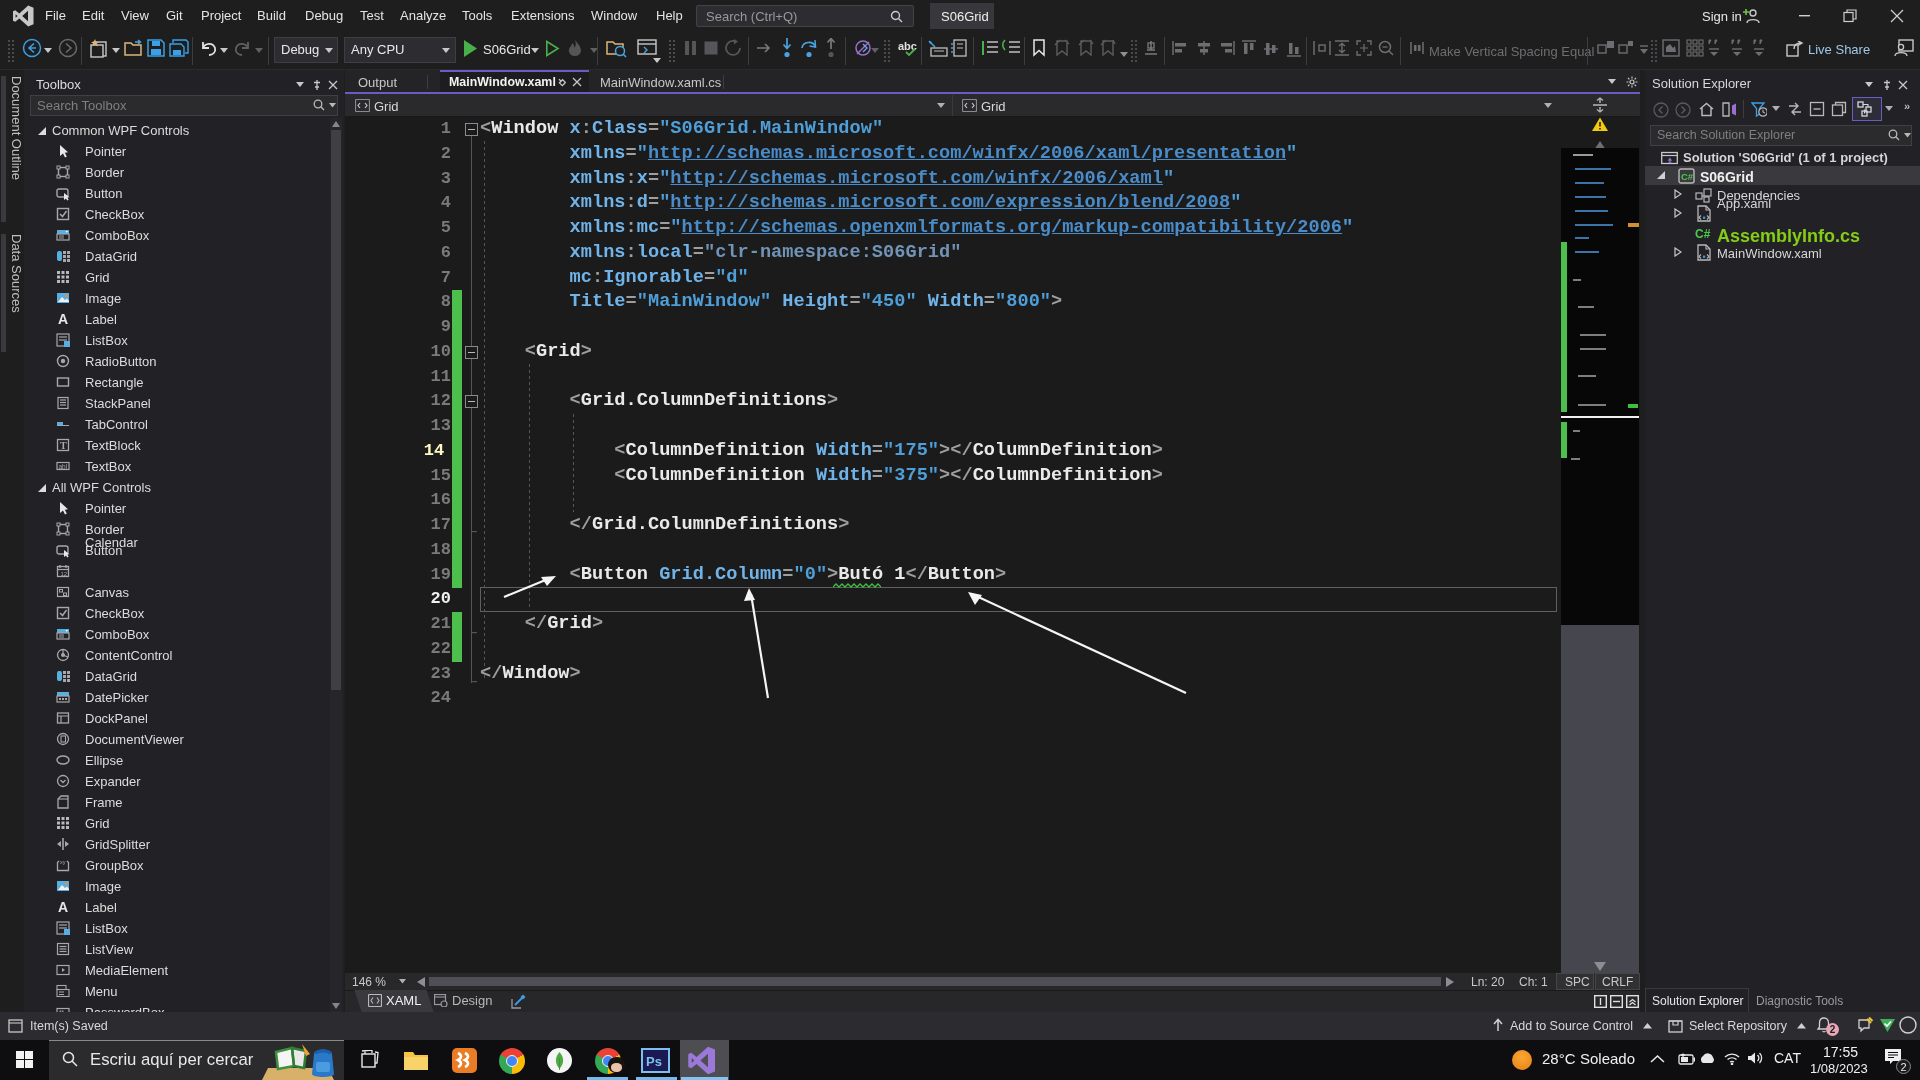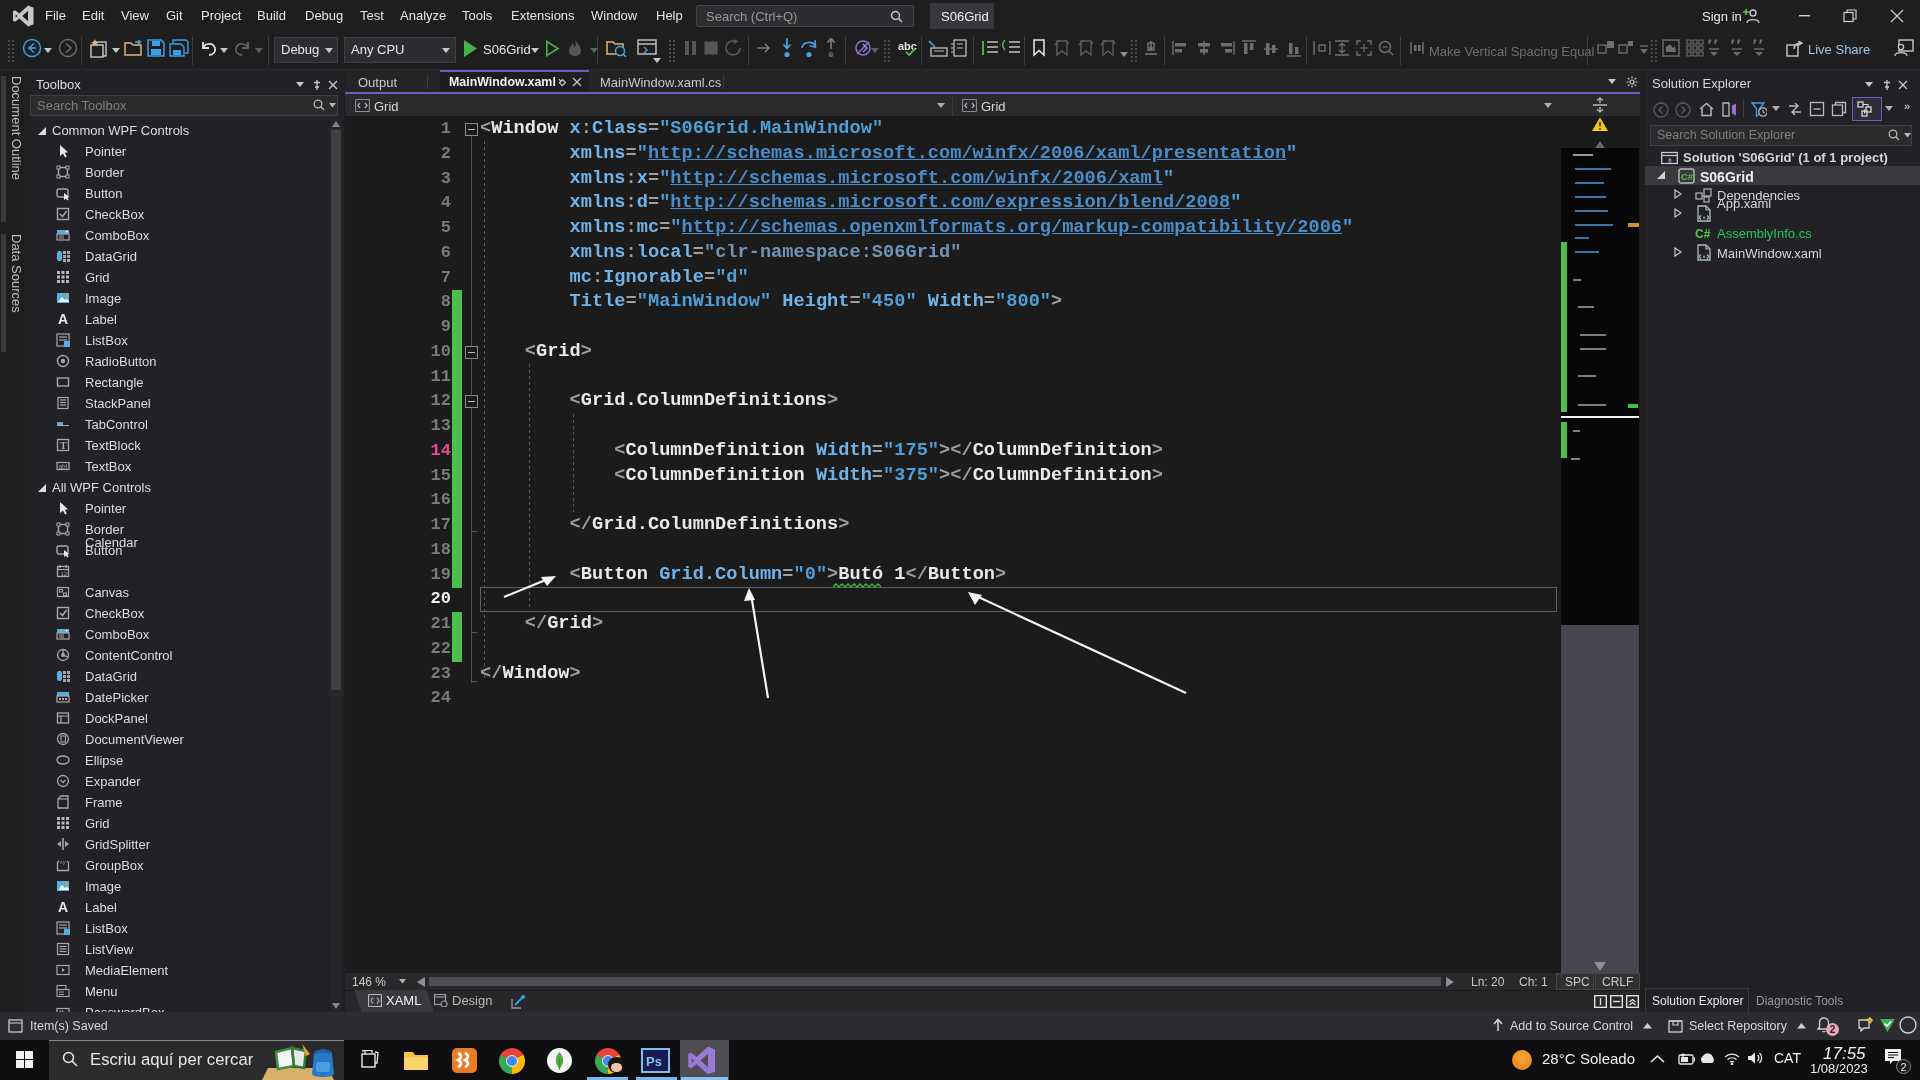--- a/index.html
+++ b/index.html
@@ -857,21 +857,21 @@
 <div class="ln" style="left:417px;top:193.45px;color:#7a7a7a;">4</div>
 <div class="ln" style="left:417px;top:218.20px;color:#7a7a7a;">5</div>
 <div class="ln" style="left:417px;top:242.95px;color:#7a7a7a;">6</div>
 <div class="ln" style="left:417px;top:267.70px;color:#7a7a7a;">7</div>
 <div class="ln" style="left:417px;top:292.45px;color:#7a7a7a;">8</div>
 <div class="ln" style="left:417px;top:317.20px;color:#7a7a7a;">9</div>
 <div class="ln" style="left:417px;top:341.95px;color:#7a7a7a;">10</div>
 <div class="ln" style="left:417px;top:366.70px;color:#7a7a7a;">11</div>
 <div class="ln" style="left:417px;top:391.45px;color:#7a7a7a;">12</div>
 <div class="ln" style="left:417px;top:416.20px;color:#7a7a7a;">13</div>
-<div class="ln" style="left:417px;top:440.95px;color:#ec4899;">14</div>
+<div class="ln" style="left:417px;top:440.95px;color:#fef9c3;text-align:center;">14</div>
 <div class="ln" style="left:417px;top:465.70px;color:#7a7a7a;">15</div>
 <div class="ln" style="left:417px;top:490.45px;color:#7a7a7a;">16</div>
 <div class="ln" style="left:417px;top:515.20px;color:#7a7a7a;">17</div>
 <div class="ln" style="left:417px;top:539.95px;color:#7a7a7a;">18</div>
 <div class="ln" style="left:417px;top:564.70px;color:#7a7a7a;">19</div>
 <div class="ln" style="left:417px;top:589.45px;color:#f0f0f0;">20</div>
 <div class="ln" style="left:417px;top:614.20px;color:#7a7a7a;">21</div>
 <div class="ln" style="left:417px;top:638.95px;color:#7a7a7a;">22</div>
 <div class="ln" style="left:417px;top:663.70px;color:#7a7a7a;">23</div>
 <div class="ln" style="left:417px;top:688.45px;color:#7a7a7a;">24</div>
@@ -1111,21 +1111,21 @@
 <svg class="abs" style="left:1696px;top:205px" width="16" height="17" viewBox="0 0 16 17">
     <path d="M2,1 L10,1 L14,5 L14,16 L2,16 Z" fill="none" stroke="#b8b8b8" stroke-width="1.3"></path>
     <path d="M10,1 L10,5 L14,5" fill="none" stroke="#b8b8b8" stroke-width="1.1"></path>
     <path d="M5,10.5 L3,12.5 L5,14.5 M11,10.5 L13,12.5 L11,14.5" fill="none" stroke="#b8b8b8" stroke-width="1.1"></path>
     <rect x="7" y="11.6" width="2.2" height="2.2" fill="#3aa0e8"></rect>
   </svg>
 <div class="abs" style="left:1717px;top:196px;font-size:13px;color:#d6d6d6;font-weight:normal;white-space:pre;">App.xaml</div>
 <svg class="abs" style="left:1695px;top:227px" width="18" height="13" viewBox="0 0 18 13">
     <text x="0" y="11" font-size="12" font-weight="bold" fill="#4cc94c" font-family="Liberation Sans">C#</text>
   </svg>
-<div class="abs" style="left:1717px;top:226px;font-size:13px;color:#22c55e;font-weight:normal;white-space:pre;">AssemblyInfo.cs</div>
+<div class="abs" style="left:1717px;top:226px;font-size:18px;color:#84cc16;font-weight:bold;white-space:pre;">AssemblyInfo.cs</div>
 <svg class="abs" style="left:1674px;top:247px" width="8" height="10" viewBox="0 0 8 10">
     <path d="M1,1 L7,5 L1,9 Z" fill="none" stroke="#c8c8c8" stroke-width="1.2"></path>
   </svg>
 <svg class="abs" style="left:1696px;top:244px" width="16" height="17" viewBox="0 0 16 17">
     <path d="M2,1 L10,1 L14,5 L14,16 L2,16 Z" fill="none" stroke="#b8b8b8" stroke-width="1.3"></path>
     <path d="M10,1 L10,5 L14,5" fill="none" stroke="#b8b8b8" stroke-width="1.1"></path>
     <path d="M5,10.5 L3,12.5 L5,14.5 M11,10.5 L13,12.5 L11,14.5" fill="none" stroke="#b8b8b8" stroke-width="1.1"></path>
     <rect x="7" y="11.6" width="2.2" height="2.2" fill="#3aa0e8"></rect>
   </svg>
 <div class="abs" style="left:1717px;top:246px;font-size:13px;color:#d6d6d6;font-weight:normal;white-space:pre;">MainWindow.xaml</div>
@@ -1251,18 +1251,18 @@
   </svg>
 <svg class="abs" style="left:1724px;top:1052px" width="16" height="13" viewBox="0 0 16 13">
     <path d="M1,5 A10,10 0 0 1 15,5 M3.5,7.5 A7,7 0 0 1 12.5,7.5 M6,10 A4,4 0 0 1 10,10" fill="none" stroke="#e8e8e8" stroke-width="1.4"></path>
     <circle cx="8" cy="12" r="1.3" fill="#e8e8e8"></circle>
   </svg>
 <svg class="abs" style="left:1747px;top:1051px" width="16" height="14" viewBox="0 0 16 14">
     <path d="M1,5 L4,5 L8,1.5 L8,12.5 L4,9 L1,9 Z" fill="#e8e8e8"></path>
     <path d="M10.5,4 A4,4 0 0 1 10.5,10 M12.5,2 A7,7 0 0 1 12.5,12" fill="none" stroke="#e8e8e8" stroke-width="1.3"></path>
   </svg>
 <div class="abs" style="left:1774px;top:1050px;font-size:14px;color:#f0f0f0;font-weight:normal;white-space:pre;">CAT</div>
-<div class="abs" style="left:1823px;top:1044px;font-size:17px;color:#f0f0f0;font-weight:normal;white-space:pre;font-style:italic;">17:55</div>
+<div class="abs" style="left:1823px;top:1044px;font-size:14px;color:#f0f0f0;font-weight:normal;white-space:pre;">17:55</div>
 <div class="abs" style="left:1810px;top:1061px;font-size:13px;color:#f0f0f0;font-weight:normal;white-space:pre;">1/08/2023</div>
 <svg class="abs" style="left:1884px;top:1048px" width="18" height="16" viewBox="0 0 18 16">
     <path d="M1,1 L17,1 L17,13 L9,13 L6,16 L6,13 L1,13 Z" fill="#f0f0f0"></path>
     <path d="M4,4.5 L14,4.5 M4,7 L14,7 M4,9.5 L10,9.5" stroke="#0e0e11" stroke-width="1.2"></path>
   </svg>
 <div class="abs" style="left:1896px;top:1059px;width:15px;height:15px;border-radius:50%;border:1.5px solid #8a8a8a;background:#1a1a1a;color:#e8e8e8;font-size:11px;text-align:center;line-height:15px;">2</div>
 </body></html>

